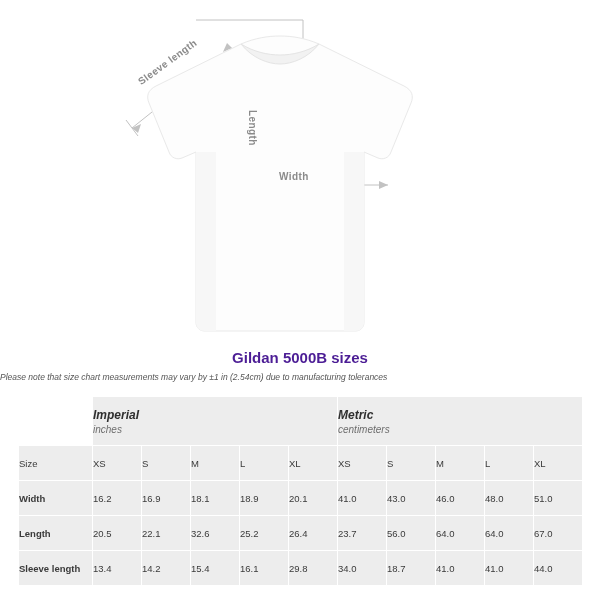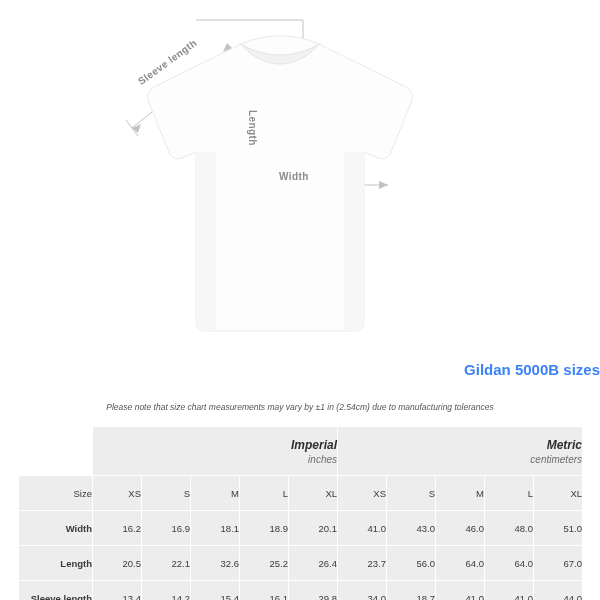--- a/index.html
+++ b/index.html
@@ -51,48 +51,47 @@
     transform: rotate(90deg);
     transform-origin: left top;
   }
   #label-width {
     left: 279px;
     top: 171px;
   }
 
   
   .title {
-    text-align: right;
+    text-align: center;
     font-size: 15px;
     font-weight: bold;
-    color: #3b82f6;
-    margin-top: 16px;
+    color: #4c1d95;
+    margin-top: 4px;
   }
   .subtitle {
-    text-align: center;
     font-size: 8.5px;
     font-style: italic;
     color: #555555;
-    margin-top: 24px;
+    margin-top: 6px;
   }
 
   
   .table-wrap {
     margin: 14px 18px 0 18px;
   }
   table.size-chart {
     border-collapse: collapse;
     width: 564px;
     table-layout: fixed;
   }
   table.size-chart th,
   table.size-chart td {
     border: 1px solid #ffffff;
     background: #ededed;
-    text-align: right;
+    text-align: left;
     vertical-align: middle;
     font-size: 9.5px;
     color: #3a3a3a;
     height: 34px;
     padding: 0;
   }
   .group-head {
     height: 48px !important;
     background: #ededed;
   }

